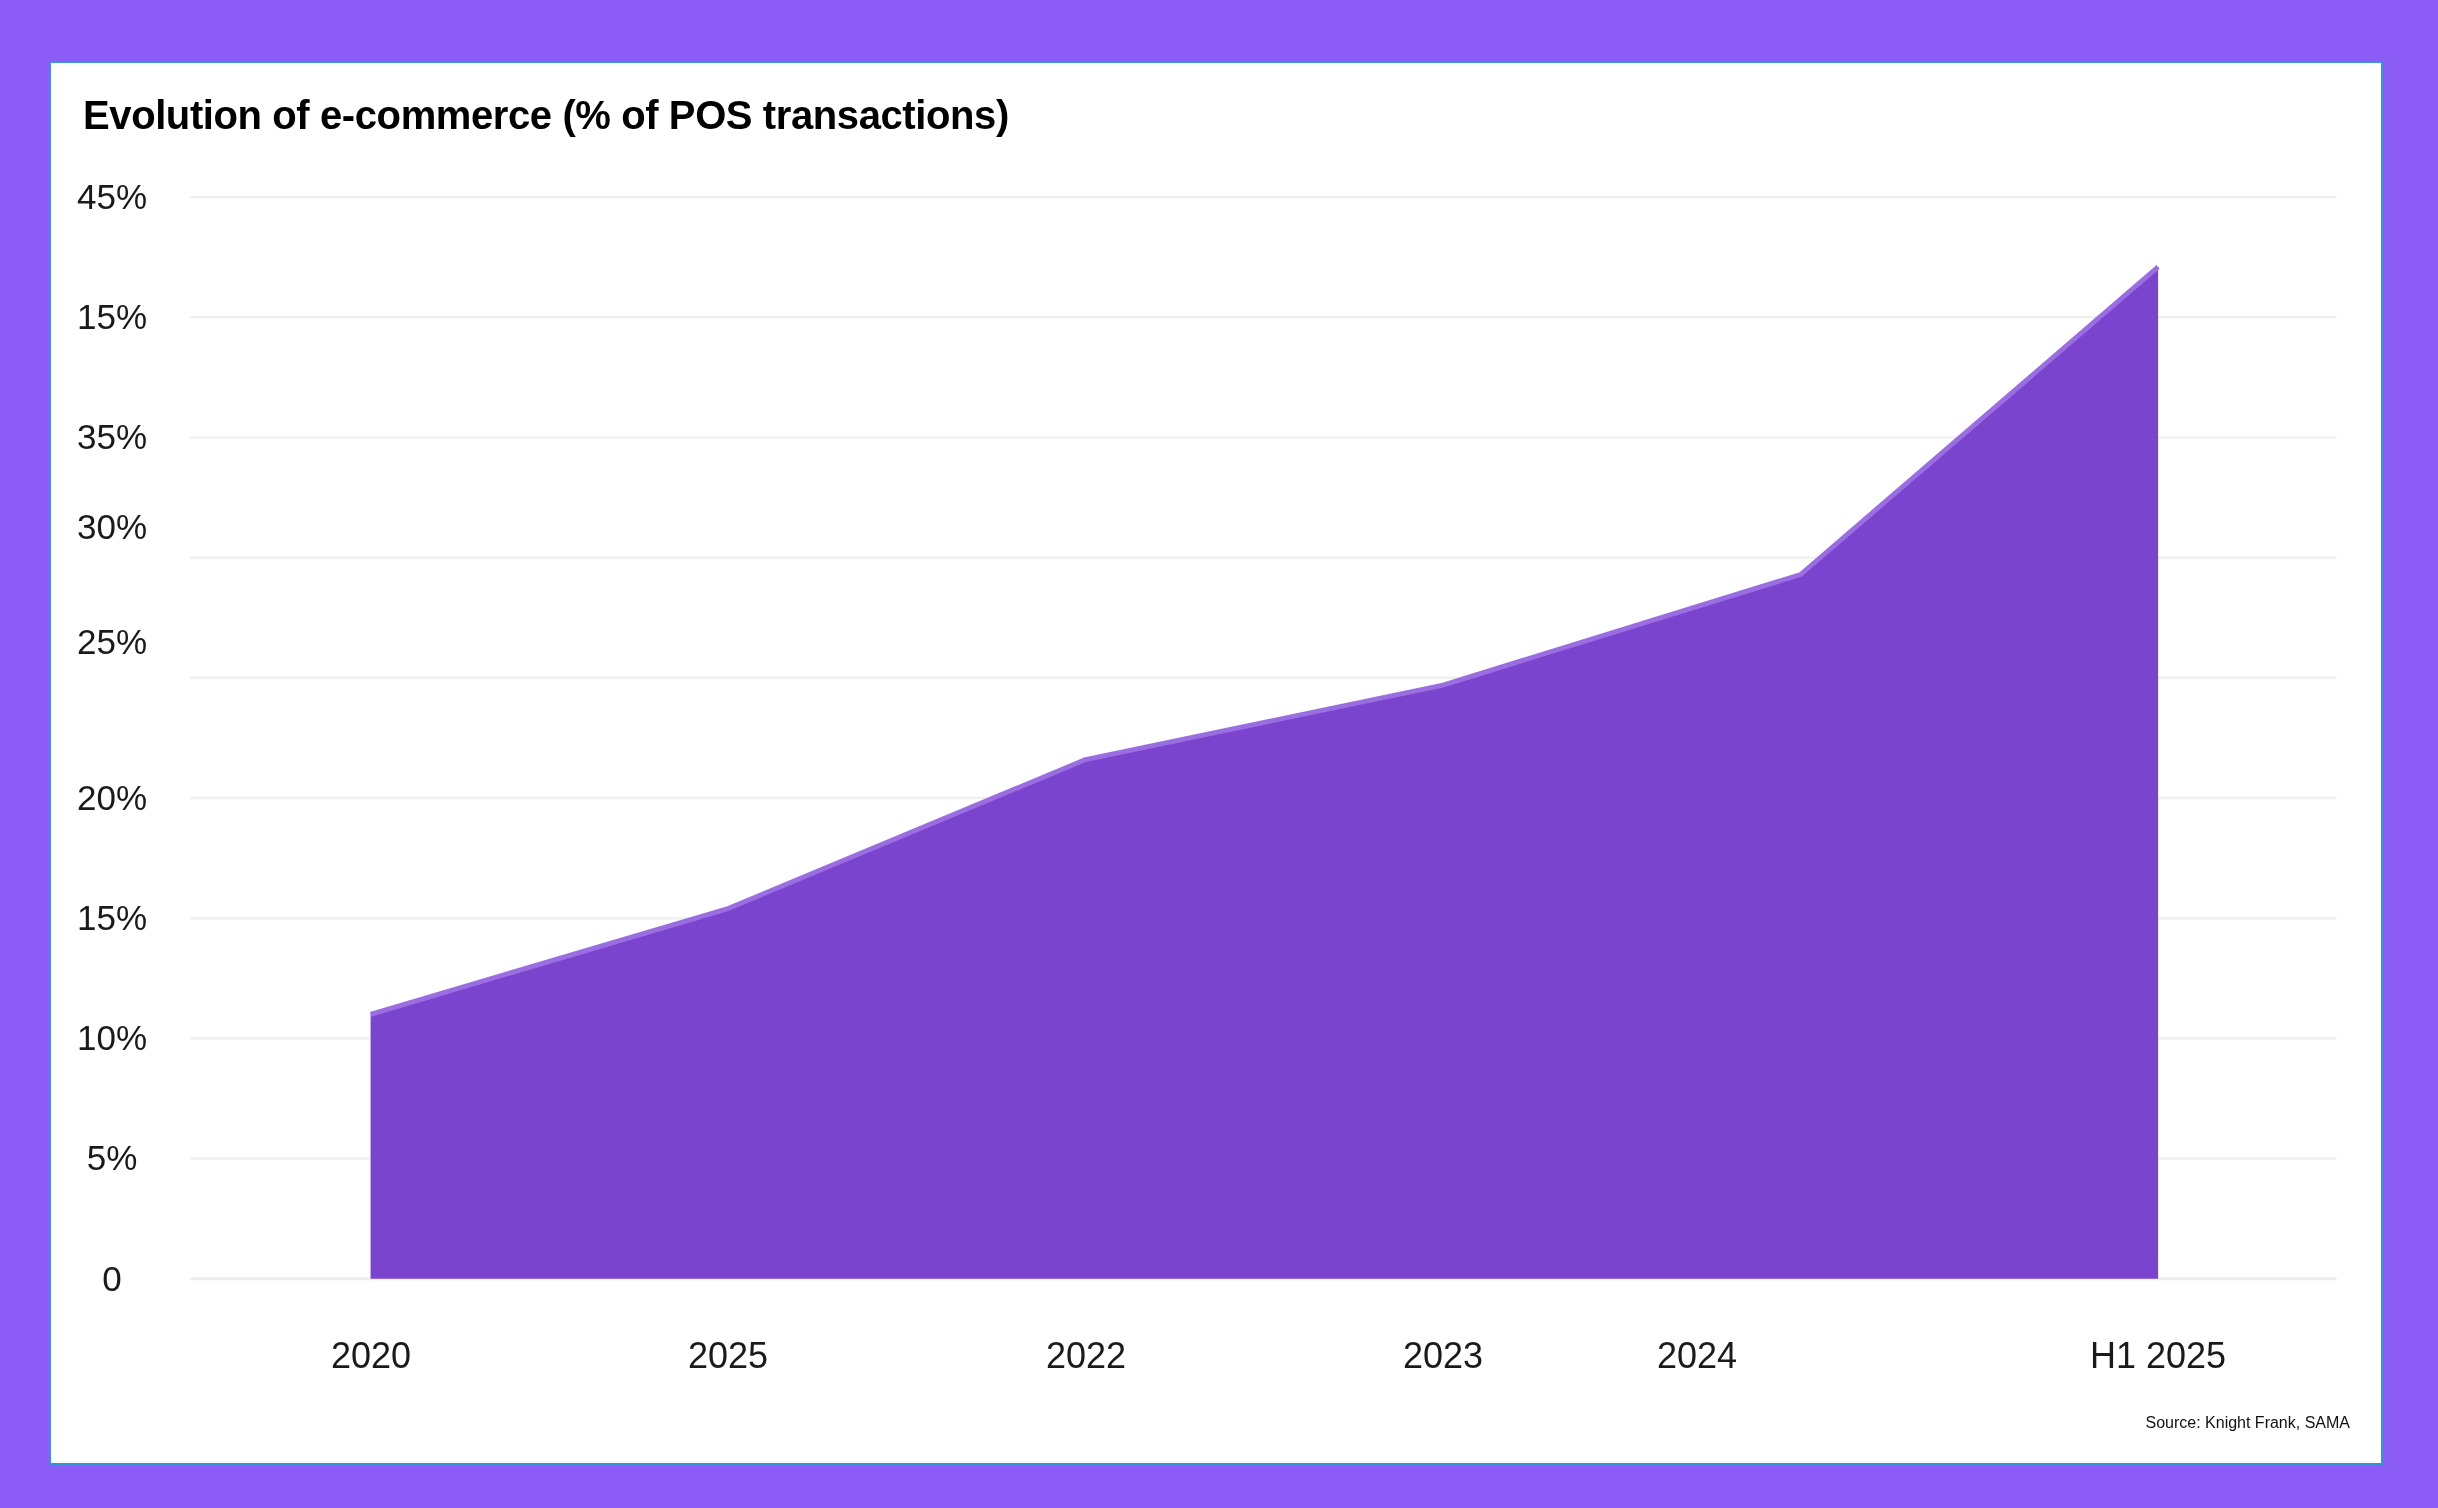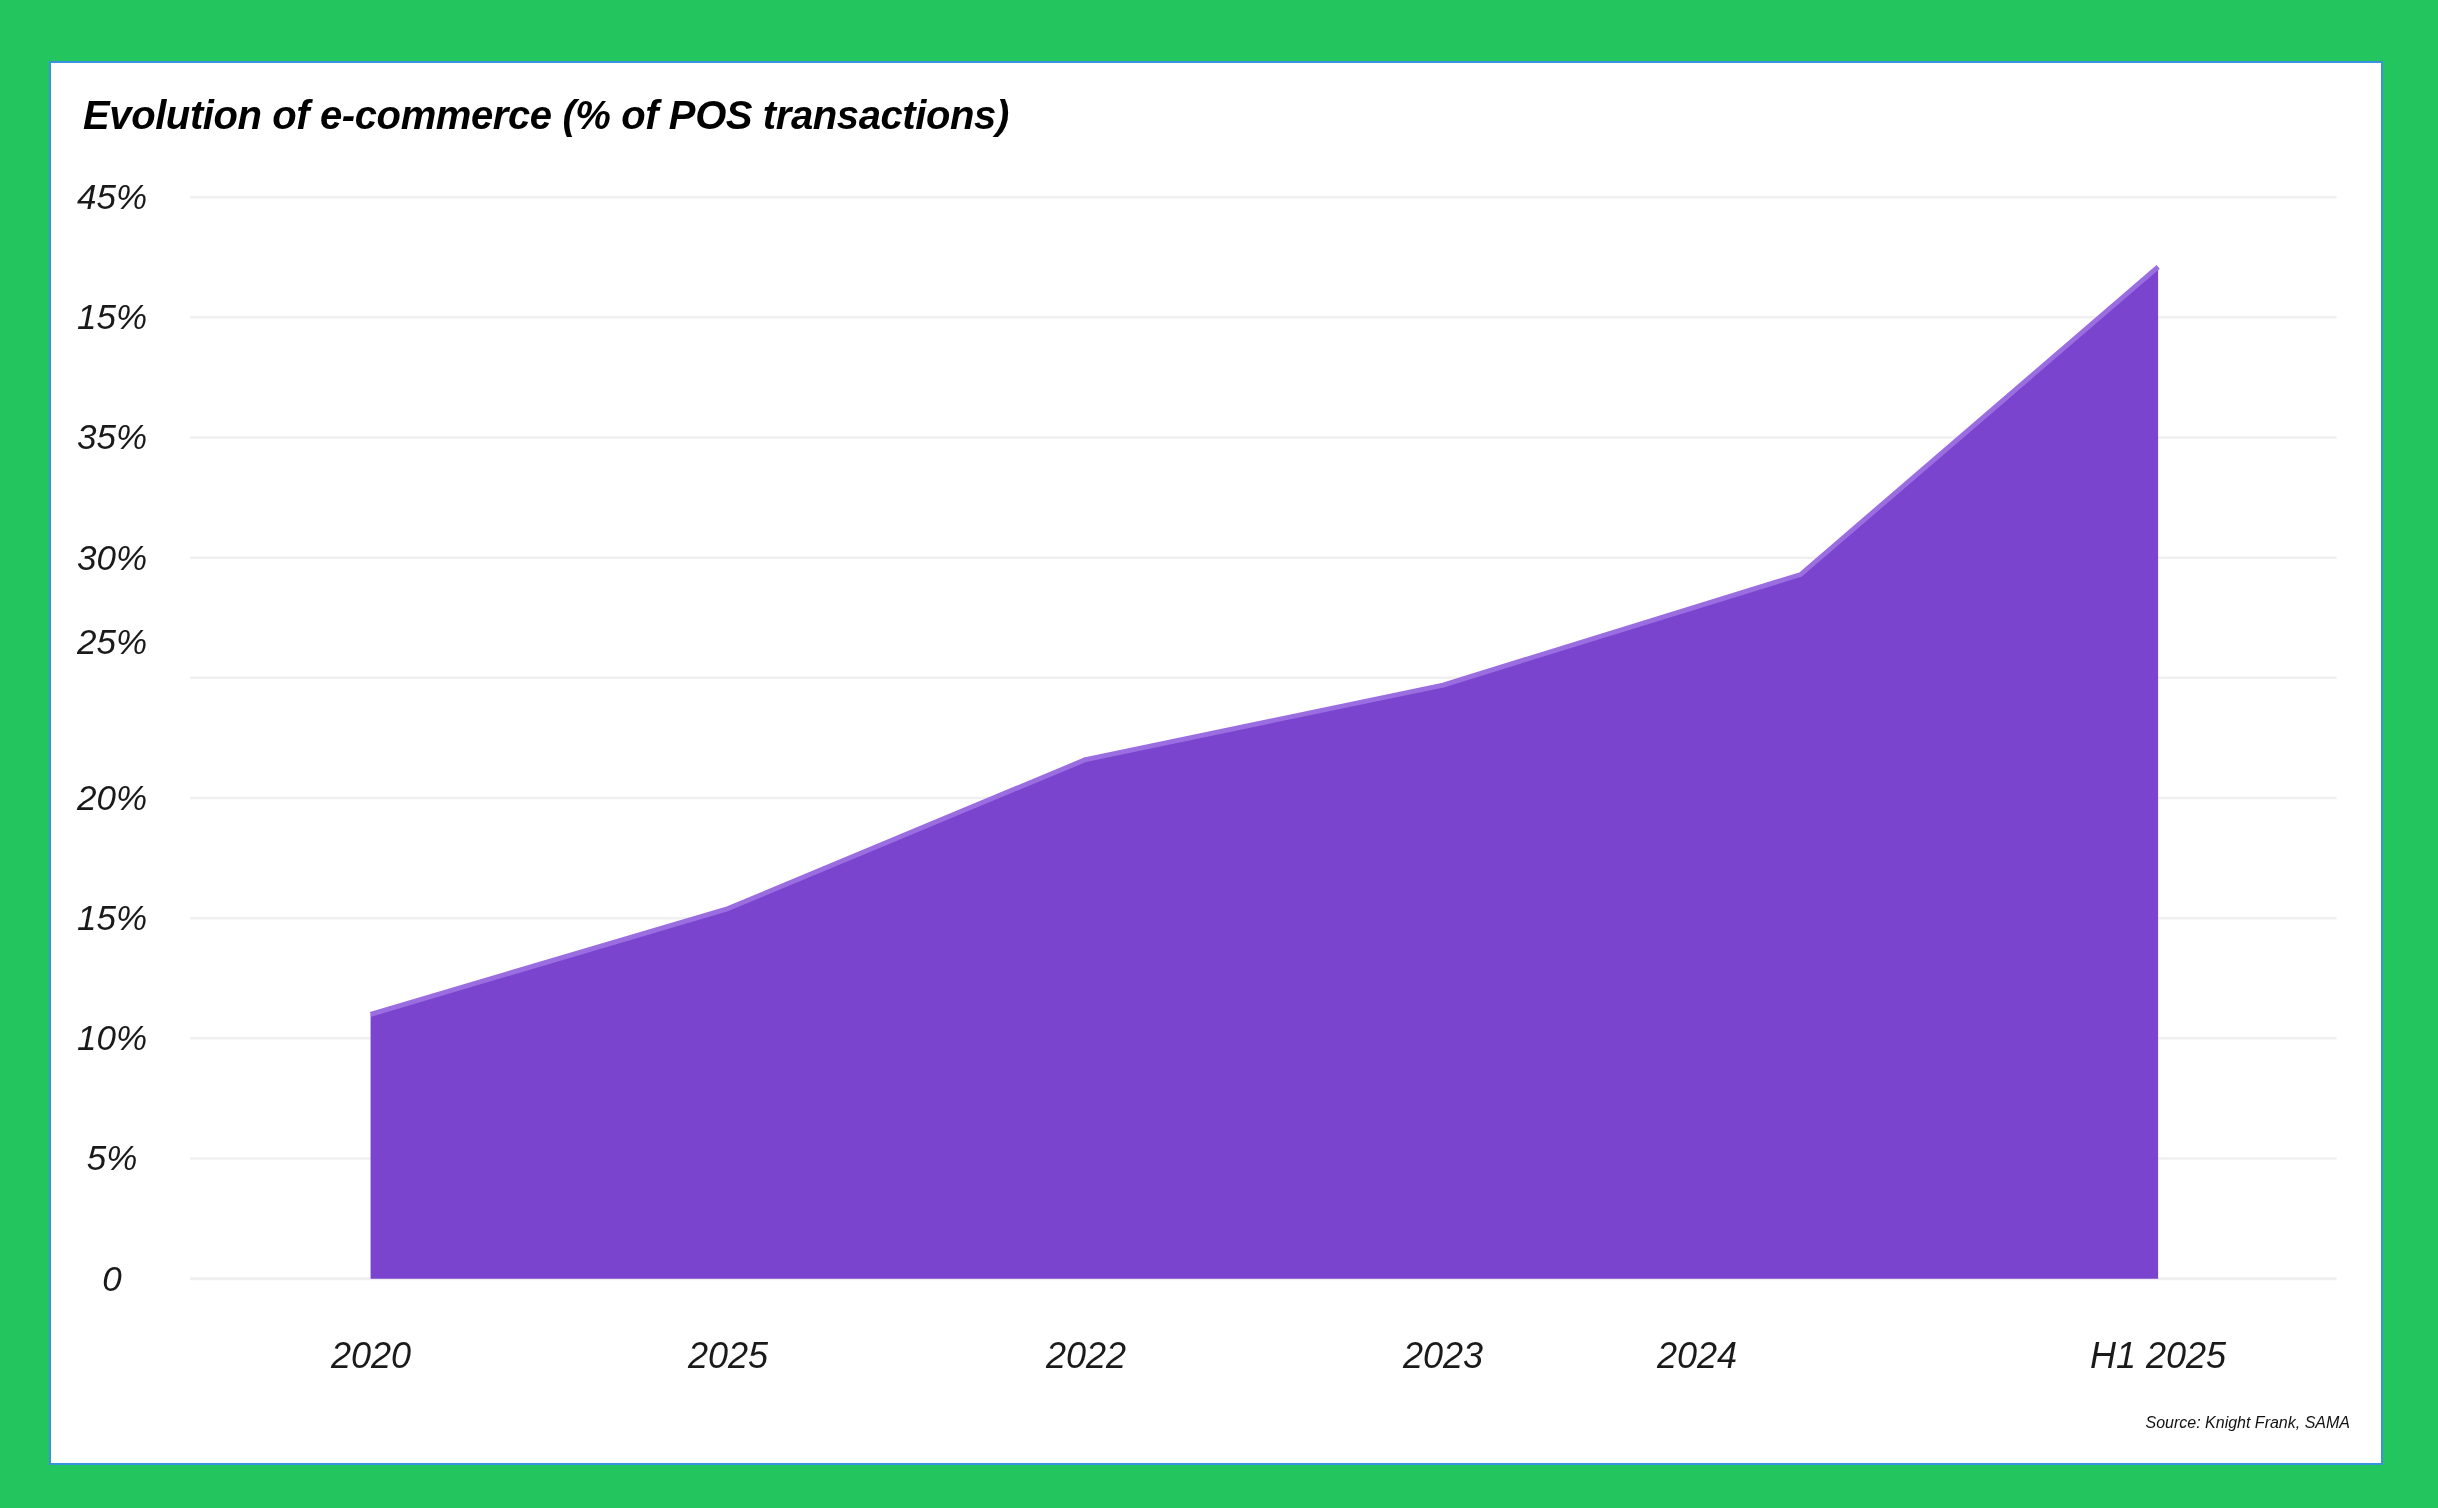--- a/index.html
+++ b/index.html
@@ -7,22 +7,21 @@
     width: 2438px;
     height: 1509px;
     background: #ffffff;
     font-family: "Liberation Sans", sans-serif;
     overflow: hidden;
   }
   #root {
     position: relative;
     width: 2438px;
     height: 1509px;
-    background: #22c55e;
-    font-style: italic;
+    background: #8b5cf6;
   }
   
   #chart-frame {
     position: absolute;
     left: 49px;
     top: 61px;
     width: 2334px;
     height: 1404px;
     border: 2.9px solid #3a92dd;
     background: #ffffff;
@@ -129,21 +128,21 @@
       </g>
   </svg>
 
   <div id="y-axis-labels">
       <div class="y-tick" style="top: 1279px;">0</div>
       <div class="y-tick" style="top: 1158px;">5%</div>
       <div class="y-tick" style="top: 1038px;">10%</div>
       <div class="y-tick" style="top: 918px;">15%</div>
       <div class="y-tick" style="top: 798px;">20%</div>
       <div class="y-tick" style="top: 642px;">25%</div>
-      <div class="y-tick" style="top: 558px;">30%</div>
+      <div class="y-tick" style="top: 527px;">30%</div>
       <div class="y-tick" style="top: 437px;">35%</div>
       <div class="y-tick" style="top: 317px;">15%</div>
       <div class="y-tick" style="top: 197px;">45%</div>
     </div>
   <div id="x-axis-labels">
       <div class="x-tick" style="left: 371px;">2020</div>
       <div class="x-tick" style="left: 728px;">2025</div>
       <div class="x-tick" style="left: 1086px;">2022</div>
       <div class="x-tick" style="left: 1443px;">2023</div>
       <div class="x-tick" style="left: 1697px;">2024</div>

